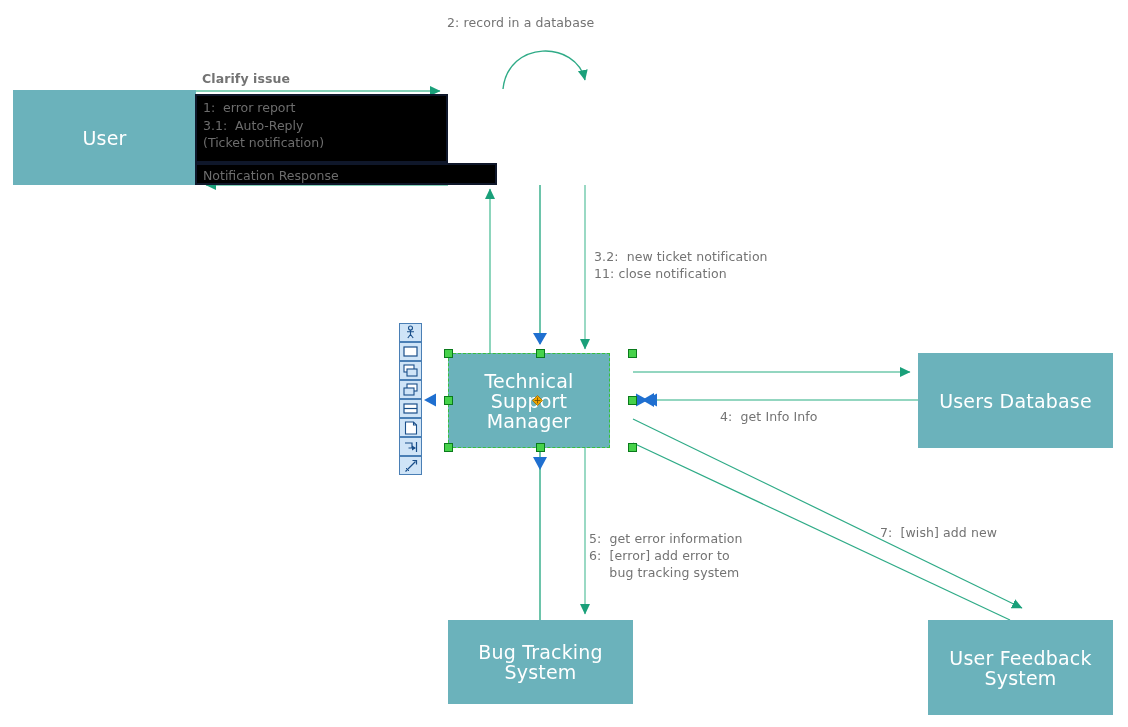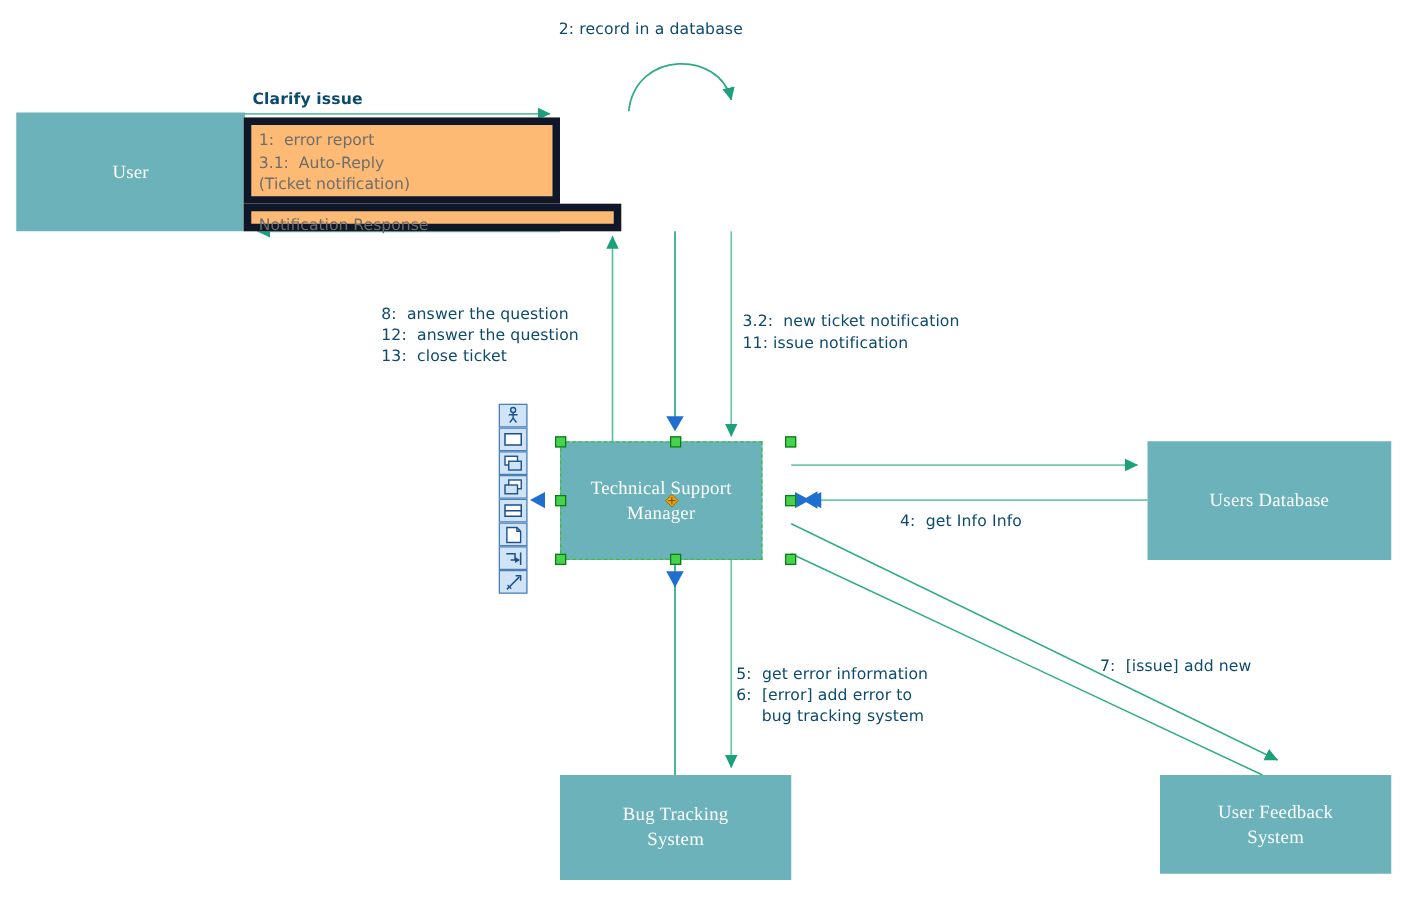--- a/index.html
+++ b/index.html
@@ -2,28 +2,28 @@
 <html><head>
 <meta charset="utf-8">
 <style>
   html,body{margin:0;padding:0;background:#ffffff;}
   body{width:1128px;height:727px;position:relative;overflow:hidden;
        font-family:"DejaVu Sans","Liberation Sans",sans-serif;}
   #canvas{position:absolute;left:0;top:0;width:1128px;height:727px;}
   svg.layer{position:absolute;left:0;top:0;width:1128px;height:727px;overflow:visible;}
 
   .node{position:absolute;background:#6bb2bb;display:flex;align-items:center;
-        justify-content:center;text-align:center;color:#ffffff;font-size:15px;
-        line-height:20px;letter-spacing:.2px;box-sizing:border-box;font-family:Liberation Serif, serif;}
+        justify-content:center;text-align:center;color:#ffffff;font-size:19px;
+        line-height:20px;letter-spacing:.2px;box-sizing:border-box;}
   .node.selected{border:1px dashed #35c13a;background:#6bb2bb;}
 
-  .lbl{position:absolute;color:#0c4a6e;font-size:12.5px;line-height:17px;
+  .lbl{position:absolute;color:#737373;font-size:12.5px;line-height:17px;
        white-space:pre;letter-spacing:.1px;}
 
-  .msgbox{position:absolute;background:#fdba74;border:6px solid #0f172a;
+  .msgbox{position:absolute;background:#000000;border:2px solid #0f172a;
           box-sizing:border-box;color:#6d6d6d;font-size:12.5px;line-height:17.5px;
           white-space:pre;padding:3px 0 0 6px;}
 
   .handle{position:absolute;width:9px;height:9px;background:#46d24a;
           border:1px solid #0a7a1c;box-sizing:border-box;}
   .centerglyph{position:absolute;width:11px;height:11px;}
 
   .toolbar{position:absolute;left:399px;top:323px;width:23px;}
   .tbtn{width:23px;height:19px;background:#cfe4f7;border:1px solid #4a7fb5;
         box-sizing:border-box;margin-bottom:0px;display:flex;align-items:center;
@@ -117,49 +117,46 @@
 
   <div class="node" style="left:918px;top:353px;width:195px;height:95px;">
     <span>Users Database</span>
   </div>
 
   <div class="node" style="left:448px;top:620px;width:185px;height:84px;white-space:pre-line;">
     <span style="white-space:pre-line;">Bug Tracking
 System</span>
   </div>
 
-  <div class="node" style="left:928px;top:620px;width:185px;height:79px;white-space:pre-line;">
+  <div class="node" style="left:928px;top:620px;width:185px;height:95px;white-space:pre-line;">
     <span style="white-space:pre-line;">User Feedback
 System</span>
   </div>
 
   <div class="msgbox" style="left:195px;top:94px;width:253px;height:69px;">1:  error report
 3.1:  Auto-Reply
 (Ticket notification)</div>
 
   <div class="msgbox" style="left:195px;top:163px;width:302px;height:22px;padding-top:2px;">Notification Response</div>
 
   <div class="lbl" style="left:202px;top:70px;font-weight:bold;">Clarify issue</div>
 
   <div class="lbl" style="left:447px;top:14px;">2: record in a database</div>
 
-  <div class="lbl" style="left:305px;top:242px;">8:  answer the question
-12:  answer the question
-13:  close ticket</div>
 
   <div class="lbl" style="left:594px;top:248px;">3.2:  new ticket notification
-11: issue notification</div>
+11: close notification</div>
 
   <div class="lbl" style="left:720px;top:408px;">4:  get Info Info</div>
 
   <div class="lbl" style="left:589px;top:530px;">5:  get error information
 6:  [error] add error to
      bug tracking system</div>
 
-  <div class="lbl" style="left:880px;top:524px;">7:  [issue] add new</div>
+  <div class="lbl" style="left:880px;top:524px;">7:  [wish] add new</div>
 
   <div class="handle" style="left:444px;top:349px;"></div>
   <div class="handle" style="left:536px;top:349px;"></div>
   <div class="handle" style="left:628px;top:349px;"></div>
   <div class="handle" style="left:444px;top:396px;"></div>
   <div class="handle" style="left:628px;top:396px;"></div>
   <div class="handle" style="left:444px;top:443px;"></div>
   <div class="handle" style="left:536px;top:443px;"></div>
   <div class="handle" style="left:628px;top:443px;"></div>
 

